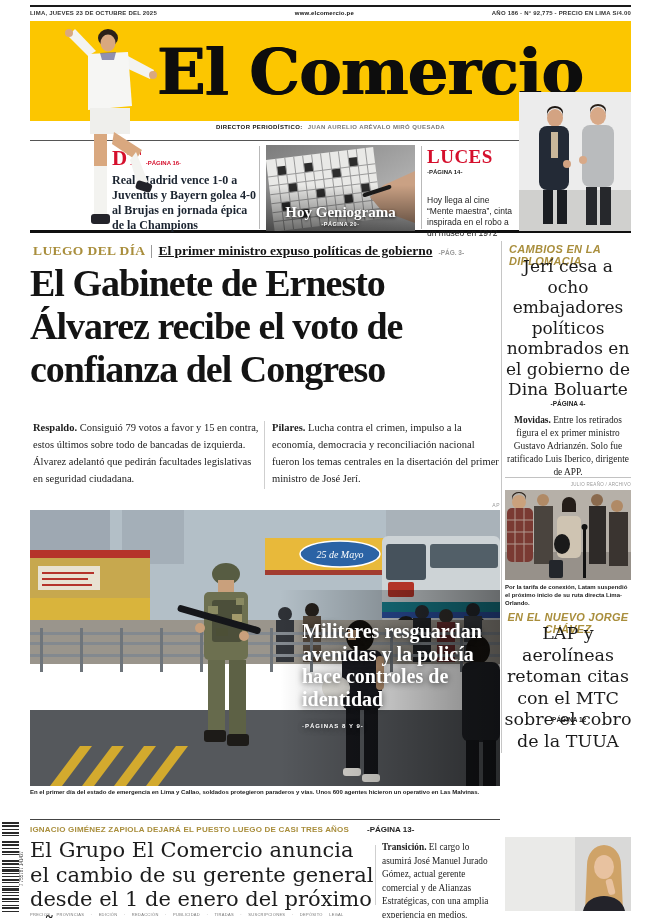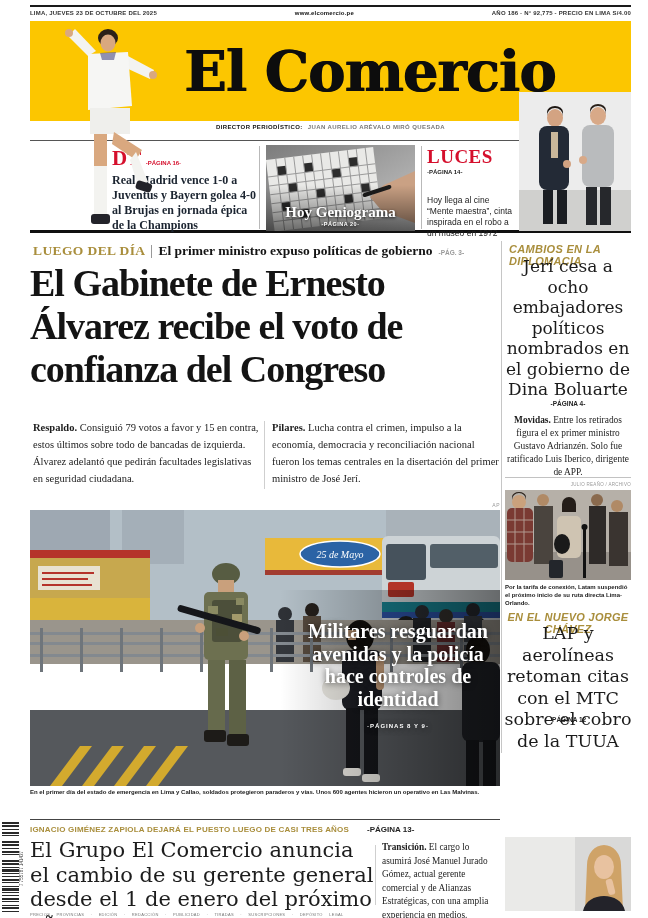--- a/index.html
+++ b/index.html
@@ -16,21 +16,21 @@
   .rule{background:#1a1a1a;}
   .rule-lt{background:#c2c2c2;}
 
   
   .topbar{left:30px;top:10px;width:601px;height:9px;display:flex;justify-content:space-between;
           font-size:6px;color:#333;font-weight:bold;letter-spacing:.2px;}
   .toprule{left:30px;top:5px;width:601px;height:2px;}
 
   
   .mast{left:30px;top:21px;width:601px;height:100px;background:#FCC600;display:flex;align-items:center;justify-content:center;}
-  .mast-title{font-family:"DejaVu Serif",serif;font-weight:bold;font-size:56px;color:#0d0d0d;
+  .mast-title{font-family:"DejaVu Serif",serif;font-weight:bold;font-size:64px;color:#0d0d0d;
               padding-left:78px;letter-spacing:-1px;text-shadow:1px 0 0 #0d0d0d;}
   .director{left:30px;top:124px;width:601px;height:9px;font-size:6px;letter-spacing:.4px;}
 
   
   .tz-rule-top{left:30px;top:140px;width:601px;height:1px;background:#555;}
   .tz-rule-bot{left:30px;top:230px;width:601px;height:3px;background:#101010;}
   .vdiv{background:#b9b9b9;width:1px;}
   .dt-sec{font-size:21px;font-weight:bold;}
   .dt-page{font-size:6px;font-weight:bold;}
   .dt-head{font-size:12px;line-height:15px;font-weight:bold;color:#1b2430;margin-top:2px;}
@@ -40,29 +40,29 @@
   .genio-box{left:266px;top:145px;width:149px;height:86px;}
   .genio-overlay{position:absolute;left:0;bottom:4px;width:100%;text-align:center;color:#fff;
                  text-shadow:0 1px 3px rgba(0,0,0,.8);}
   .genio-t{font-family:"Liberation Serif",serif;font-weight:bold;font-size:15px;}
   .genio-p{font-size:5.5px;font-weight:bold;letter-spacing:.5px;}
 
   
   .kickrow{left:33px;top:243px;width:466px;height:17px;display:flex;align-items:baseline;gap:6px;}
   .kick1{font-family:"Liberation Serif",serif;font-weight:bold;font-size:13.5px;letter-spacing:.4px;}
   .kicksep{width:1px;height:13px;background:#999;align-self:center;}
-  .kick2{font-family:"Liberation Serif",serif;font-weight:bold;font-size:13.5px;color:#141414;}
+  .kick2{font-family:"Liberation Serif",serif;font-weight:bold;font-size:13.5px;color:#141414;text-decoration:underline;}
   .kickpg{font-size:6.5px;font-weight:bold;color:#999;}
   .lead-head{left:30px;top:262px;width:470px;font-family:"Liberation Serif",serif;font-weight:bold;
              font-size:38px;line-height:43px;letter-spacing:-1px;color:#141414;}
   .deck{font-family:"Liberation Serif",serif;font-size:10.5px;line-height:17px;color:#1c1c1c;}
 
   
   .mp{left:30px;top:510px;width:470px;height:276px;}
-  .mp-overlay{position:absolute;left:272px;top:110px;width:192px;text-align:center;color:#fff;
+  .mp-overlay{position:absolute;left:272px;top:110px;width:192px;text-align:left;color:#fff;
               font-family:"Liberation Serif",serif;font-weight:bold;font-size:20px;line-height:22.5px;
               text-shadow:0 1px 6px rgba(0,0,0,.65);}
   .mp-pages{font-family:"Liberation Sans",sans-serif;font-size:6px;font-weight:bold;letter-spacing:1px;margin-top:5px;}
   .ap-credit{left:430px;top:502px;width:70px;font-size:5px;color:#999;letter-spacing:.5px;text-align:right;}
   .mp-cap{left:30px;top:789px;width:470px;font-size:6px;font-weight:bold;color:#1a1a1a;}
 
   
   .bot-kick{left:30px;top:825px;width:470px;display:flex;gap:18px;align-items:baseline;white-space:nowrap;}
   .bot-kick .g{font-size:8px;font-weight:bold;letter-spacing:.2px;}
   .bot-kick .p{font-size:8px;font-weight:bold;color:#222;}

